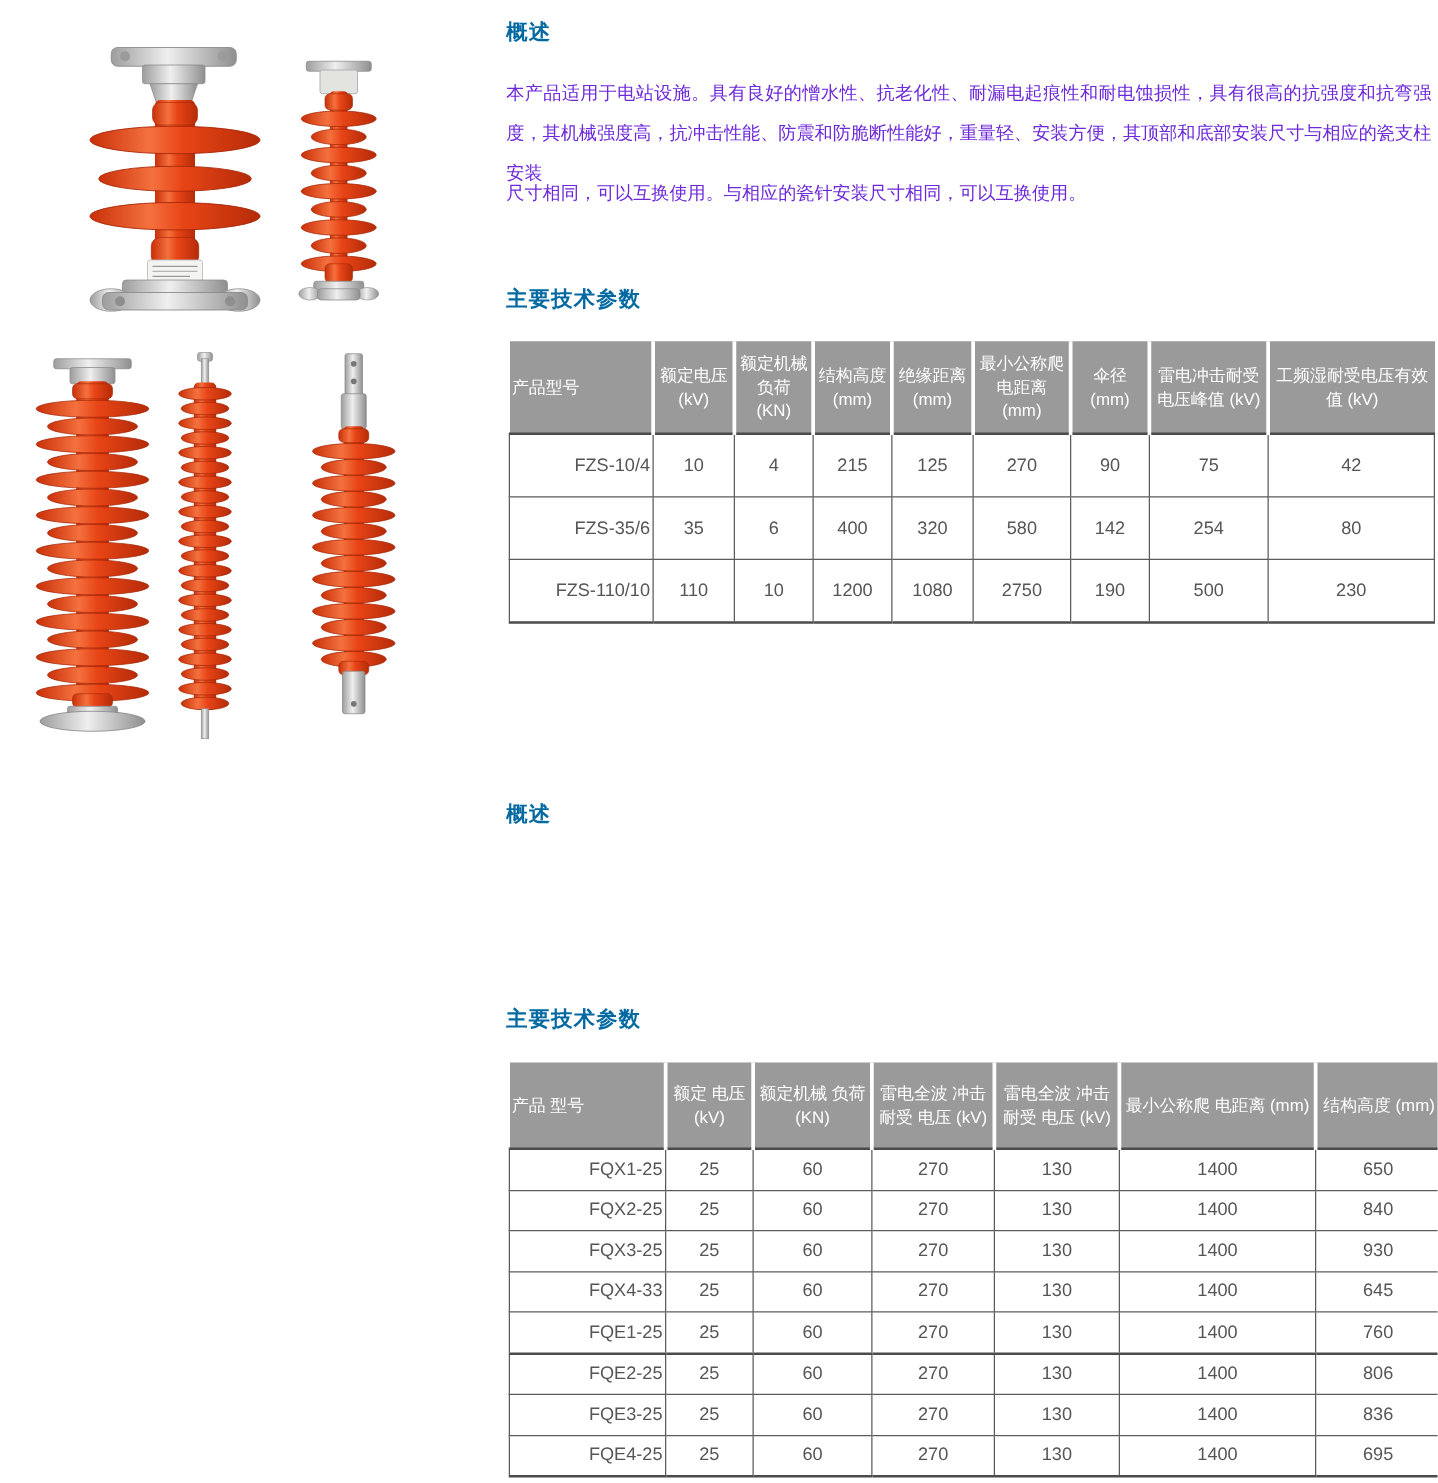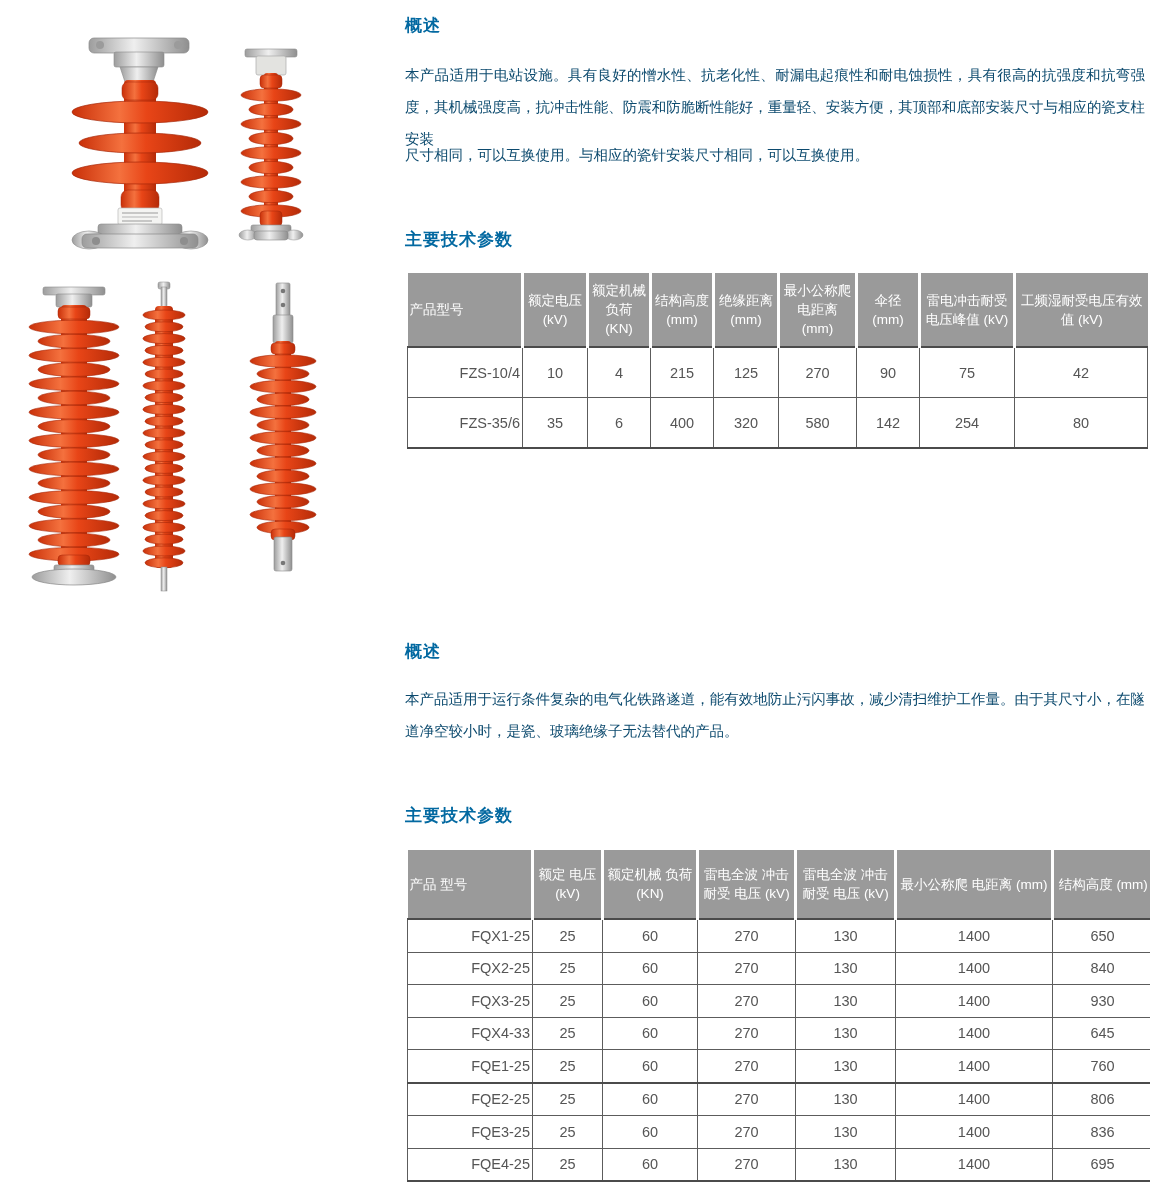--- a/index.html
+++ b/index.html
@@ -11,21 +11,21 @@
   .left-col{position:absolute;left:0;top:0;width:400px;height:1186px;}
   .figure{position:absolute;}
   .right-col{position:absolute;left:405px;top:0;width:745px;height:1186px;}
 
   .sec-title{
     position:absolute;left:0;margin:0;
     font-size:17px;font-weight:bold;color:#0369a1;letter-spacing:1px;
   }
   .para{
     position:absolute;left:0;margin:0;width:740px;
-    font-size:14.5px;line-height:32px;color:#0c4a6e;
+    font-size:14.5px;line-height:32px;color:#6d28d9;
     text-align:justify;
   }
 
   table{border-collapse:collapse;table-layout:fixed;position:absolute;left:2px;}
   th{
     background:#9a9a9a;color:#fff;font-weight:normal;
     font-size:13.5px;line-height:19px;text-align:center;vertical-align:middle;
     border-right:3px solid #fff;padding:4px 2px;
   }
   th:last-child{border-right:none;}
@@ -249,25 +249,35 @@
           <td class="model">FZS-35/6</td>
           <td>35</td>
           <td>6</td>
           <td>400</td>
           <td>320</td>
           <td>580</td>
           <td>142</td>
           <td>254</td>
           <td>80</td>
         </tr>
+        <tr>
+          <td class="model">FZS-110/10</td>
+          <td>110</td>
+          <td>10</td>
+          <td>1200</td>
+          <td>1080</td>
+          <td>2750</td>
+          <td>190</td>
+          <td>500</td>
+          <td>230</td>
+        </tr>
       </tbody>
   </table>
 
   <h2 class="sec-title pos-ov2">概述</h2>
-  <p class="para pos-p3">本产品适用于运行条件复杂的电气化铁路遂道，能有效地防止污闪事故，减少清扫维护工作量。由于其尺寸小，在隧道净空较小时，是瓷、玻璃绝缘子无法替代的产品。</p>
 
   <h2 class="sec-title pos-pt2">主要技术参数</h2>
 
   <table class="t2">
     <colgroup>
       <col style="width:125px">
         <col style="width:70px">
         <col style="width:95px">
       <col style="width:98px">
         <col style="width:100px">

